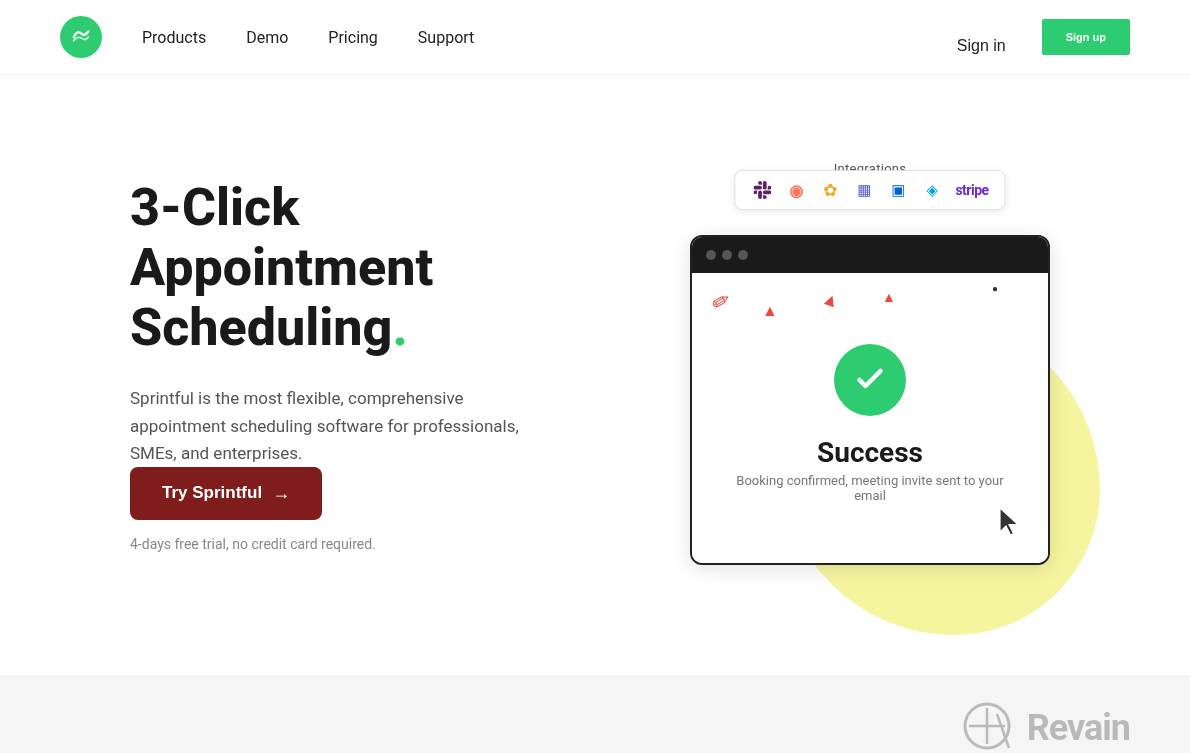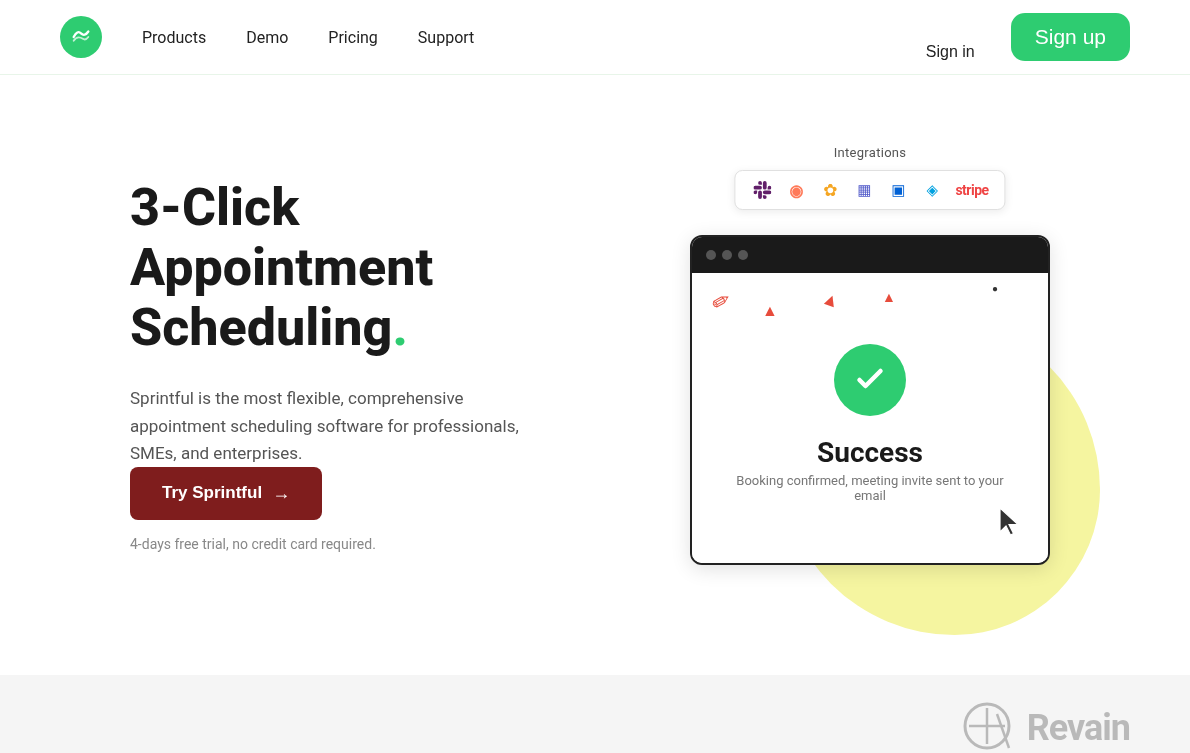--- a/index.html
+++ b/index.html
@@ -30,22 +30,22 @@
       font-size: 16px; color: #222; text-decoration: none; cursor: pointer;
     }
     .nav-right {
       display: flex; align-items: flex-end; gap: 36px;
     }
     .sign-in {
       font-size: 16px; color: #222; cursor: pointer; background: none; border: none;
     }
     .sign-up {
       background: #2ecc71; color: #fff; border: none;
-      padding: 12px 24px; border-radius: 14px; font-size: 21px; cursor: pointer;
-      font-weight: 400;
+      padding: 12px 24px; border-radius: 2px; font-size: 11px; cursor: pointer;
+      font-weight: 700;
     }
 
     
     .hero {
       display: flex;
       align-items: center;
       padding: 60px 60px 80px 130px;
       min-height: 580px;
       position: relative;
       overflow: hidden;
@@ -105,21 +105,21 @@
       width: 320px; height: 320px;
       background: #f5f5a0;
       border-radius: 50% 60% 50% 60%;
       right: 30px;
       bottom: -40px;
       z-index: 0;
     }
     
     .integrations-label {
       position: absolute;
-      top: 10px;
+      top: 26px;
       left: 50%;
       transform: translateX(-50%);
       font-size: 13px;
       color: #555;
       z-index: 10;
       white-space: nowrap;
       letter-spacing: 0.3px;
     }
     
     .integrations-bar {
@@ -137,21 +137,21 @@
       z-index: 10;
       box-shadow: 0 2px 8px rgba(0,0,0,0.08);
     }
     .int-icon {
       width: 22px; height: 22px;
       border-radius: 4px;
       display: flex; align-items: center; justify-content: center;
       font-size: 14px;
     }
     .stripe-text {
-      font-size: 14px; font-weight: 700; color: #ef4444; letter-spacing: -0.5px;
+      font-size: 14px; font-weight: 700; color: #6d28d9; letter-spacing: -0.5px;
     }
 
     
     .screenshot-card {
       position: relative;
       z-index: 5;
       background: #fff;
       border: 2px solid #222;
       border-radius: 12px;
       width: 360px;

